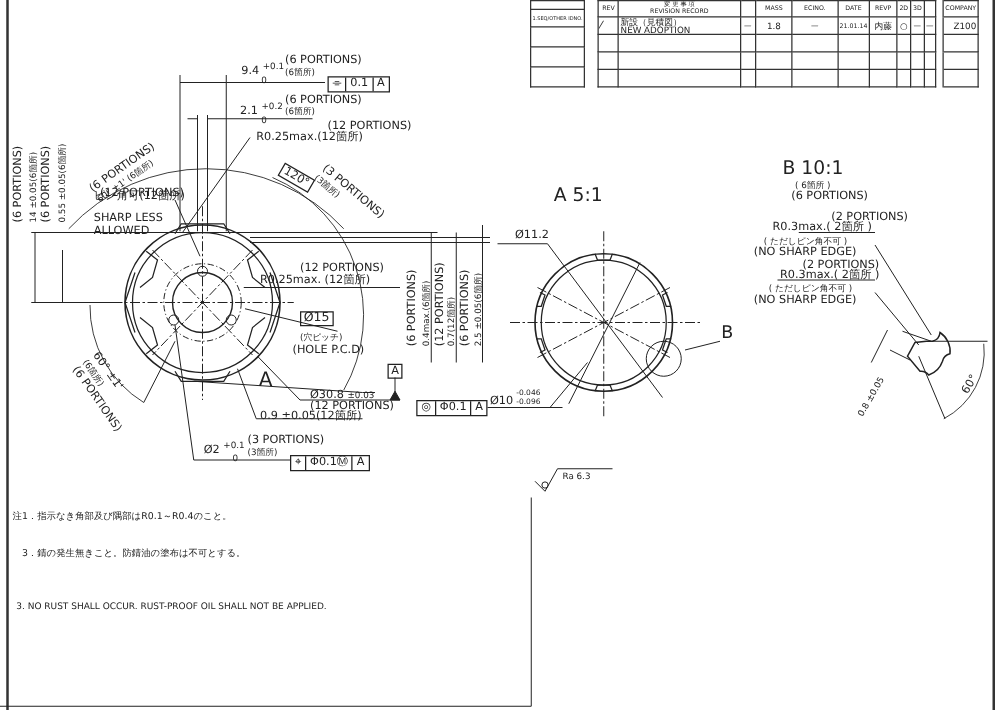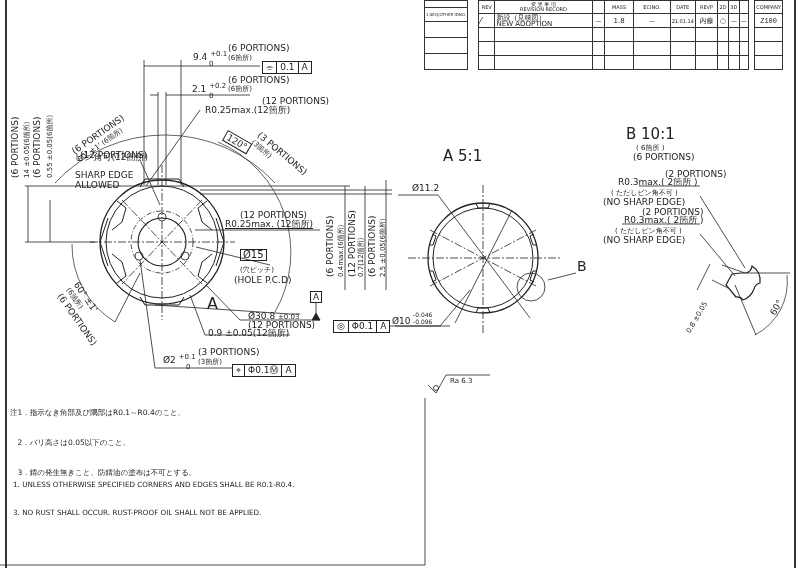--- a/index.html
+++ b/index.html
@@ -72,21 +72,21 @@
     </td>
     <td style="text-align:center;">—</td>
     <td style="text-align:center;font-size:7px;">1.8</td>
     <td style="text-align:center;">—</td>
     <td style="text-align:center;font-size:5px;">21.01.14</td>
     <td style="text-align:center;font-size:7px;">内藤</td>
     <td style="text-align:center;font-size:7px;">○</td>
     <td style="text-align:center;">—</td>
     <td style="text-align:center;">—</td>
     <td style="border-top:none;border-bottom:none;"></td>
-    <td style="text-align:center;font-size:7px;font-family:Liberation Mono, monospace;">Z100</td>
+    <td style="text-align:right;font-size:7px;">Z100</td>
   </tr>
   <tr>
         <td></td>
         <td></td>
         <td></td>
         <td></td>
         <td></td>
         <td></td>
         <td></td>
         <td></td>
@@ -277,30 +277,30 @@
 <div class="t rot" style="left:228px;top:130px;transform:rotate(30deg);">
   <span class="box">120°</span>
 </div>
 <div class="t rot" style="left:262px;top:130px;transform:rotate(40deg);">
   <div>(3 PORTIONS)</div>
   <div class="sm">(3箇所)</div>
 </div>
 
 <div class="t" style="left:80px;top:150px;">(12 PORTIONS)</div>
 <div class="t" style="left:75px;top:152px;">ピン角可(12箇所)</div>
-<div class="t" style="left:75px;top:170px;">SHARP EDGE</div>
+<div class="t" style="left:75px;top:170px;">SHARP LESS</div>
 <div class="t" style="left:75px;top:180px;">ALLOWED</div>
 
 <div class="t rot" style="left:10px;top:178px;transform:rotate(-90deg);">(6 PORTIONS)</div>
 <div class="t rot sm" style="left:22px;top:178px;transform:rotate(-90deg);">14 ±0.05(6箇所)</div>
 <div class="t rot" style="left:32px;top:178px;transform:rotate(-90deg);">(6 PORTIONS)</div>
 <div class="t rot sm" style="left:45px;top:178px;transform:rotate(-90deg);">0.55 ±0.05(6箇所)</div>
 
 <div class="t" style="left:240px;top:210px;">(12 PORTIONS)</div>
-<div class="t" style="left:225px;top:219px;text-decoration:underline;">R0.25max. (12箇所)</div>
+<div class="t" style="left:208px;top:219px;">R0.25max. (12箇所)</div>
 
 <div class="t rot" style="left:325px;top:277px;transform:rotate(-90deg);">(6 PORTIONS)</div>
 <div class="t rot sm" style="left:336px;top:277px;transform:rotate(-90deg);">0.4max.(6箇所)</div>
 <div class="t rot" style="left:347px;top:277px;transform:rotate(-90deg);">(12 PORTIONS)</div>
 <div class="t rot sm" style="left:356px;top:277px;transform:rotate(-90deg);">0.7(12箇所)</div>
 <div class="t rot" style="left:367px;top:277px;transform:rotate(-90deg);">(6 PORTIONS)</div>
 <div class="t rot sm" style="left:378px;top:277px;transform:rotate(-90deg);">2.5 ±0.05(6箇所)</div>
 
 <div class="t" style="left:240px;top:249px;">
   <span class="box" style="font-size:10px;">Ø15</span>
@@ -365,27 +365,25 @@
 <div class="t" style="left:624px;top:215px;">R0.3max.( 2箇所 )</div>
 <div class="t sm" style="left:615px;top:226px;">( ただしピン角不可 )</div>
 <div class="t" style="left:603px;top:235px;">(NO SHARP EDGE)</div>
 <div class="t rot sm" style="left:684px;top:330px;transform:rotate(-60deg);">0.8 ±0.05</div>
 <div class="t rot" style="left:768px;top:312px;transform:rotate(-60deg);">60°</div>
 
 <div class="t sm" style="left:450px;top:376px;text-align:center;">Ra 6.3</div>
 
 <div class="notes" style="left:10px;top:388px;font-size:7.5px;line-height:10px;">
   <div>注1．指示なき角部及び隅部はR0.1～R0.4のこと。</div>
-  <div>　2．バリ高さは0.05以下のこと。</div>
   <div>　3．錆の発生無きこと。防錆油の塗布は不可とする。</div>
   
 </div>
 
 <div class="notes" style="left:13px;top:462px;font-size:7.2px;line-height:9.2px;">
-  <div>1. UNLESS OTHERWISE SPECIFIED CORNERS AND EDGES SHALL BE R0.1-R0.4.</div>
   <div>3. NO RUST SHALL OCCUR. RUST-PROOF OIL SHALL NOT BE APPLIED.</div>
   
   
   
   
   
   
   
 </div>
 

